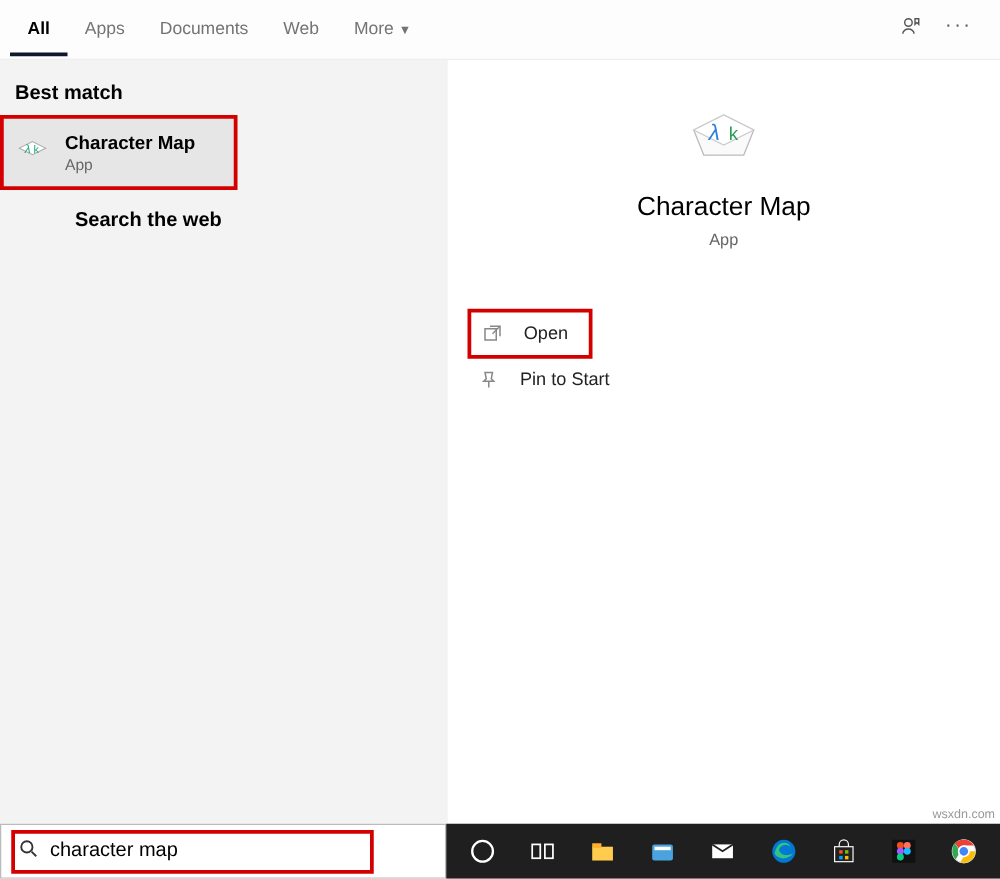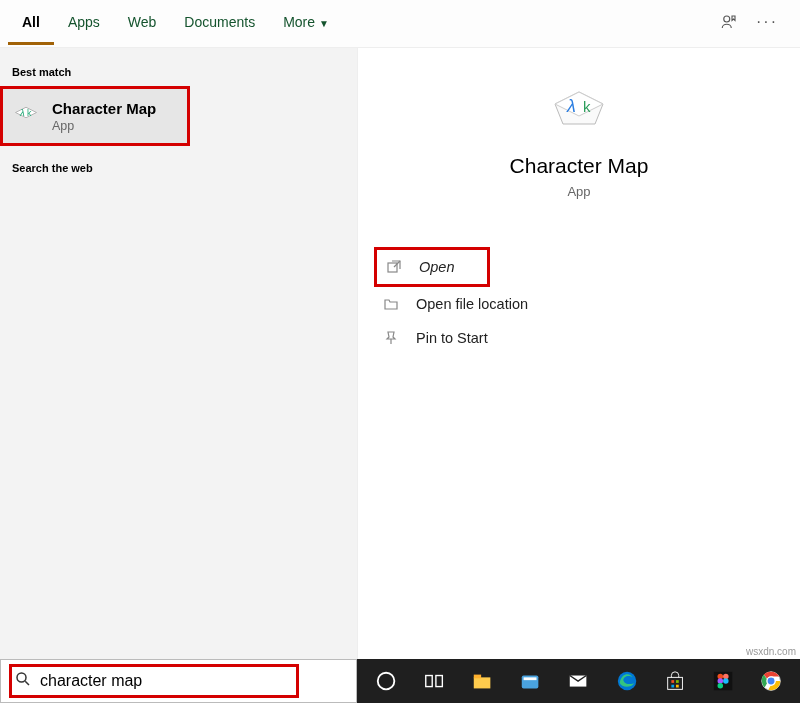--- a/index.html
+++ b/index.html
@@ -1,30 +1,30 @@
 <!DOCTYPE html>
 <html><head>
 <meta charset="utf-8">
 <style>
   * { box-sizing: border-box; margin: 0; padding: 0; font-family: "Segoe UI", Arial, sans-serif; }
   body { width: 800px; height: 703px; background: #f8f8f8; overflow: hidden; position: relative; }
   
   .topbar { display: flex; align-items: center; height: 48px; padding: 0 8px; background: #fdfdfd; border-bottom: 1px solid #eee; }
   .tabs { display: flex; gap: 0; }
-  .tab { padding: 12px 14px; font-size: 14px; color: #14532d; cursor: pointer; }
-  .tab.active { color: #000; font-weight: 600; border-bottom: 3px solid #a16207; }
+  .tab { padding: 12px 14px; font-size: 14px; color: #737373; cursor: pointer; }
+  .tab.active { color: #000; font-weight: 600; border-bottom: 3px solid #0f172a; }
   .chev { font-size: 10px; margin-left: 4px; }
   .topbar-right { margin-left: auto; display: flex; gap: 18px; padding-right: 14px; color: #555; }
   .topbar-right svg { width: 18px; height: 18px; }
   
   .main { display: flex; height: 611px; }
   .left { width: 357px; background: #f3f3f3; padding-top: 12px; }
   .right { flex: 1; background: #fff; border-left: 1px solid #eee; display: flex; flex-direction: column; align-items: center; padding-top: 24px; }
   
-  .section-label { font-size: 11px; font-weight: 600; color: #000; padding: 6px 12px 8px; }
+  .section-label { font-size: 16px; font-weight: 600; color: #000; padding: 6px 12px 8px; }
   
   .result-item { display: flex; align-items: center; padding: 10px 12px; gap: 12px; cursor: pointer; }
   .result-item.best { background: #e6e6e6; }
   .result-icon { width: 28px; height: 28px; display: flex; align-items: center; justify-content: center; }
   .result-texts { flex: 1; }
   .result-title { font-size: 15px; font-weight: 600; color: #000; }
   .result-sub { font-size: 12.5px; color: #666; margin-top: 2px; }
   .result-sub .dash { margin: 0 4px; }
   .chev-right { color: #555; font-size: 14px; padding-right: 6px; }
   
@@ -49,22 +49,22 @@
   
   .watermark { position: absolute; right: 4px; bottom: 46px; font-size: 10px; color: #999; text-align: right; }
 </style>
 </head>
 <body>
 
 <div class="topbar">
   <div class="tabs">
     <div class="tab active">All</div>
     <div class="tab">Apps</div>
+    <div class="tab">Documents</div>
     <div class="tab">Web</div>
-    <div class="tab">Documents</div>
     <div class="tab"><span>More</span><span class="chev">▼</span></div>
   </div>
   <div class="topbar-right">
     <span>
       <svg viewBox="0 0 24 24" fill="none" stroke="#555" stroke-width="1.5">
           <circle cx="9" cy="8" r="4"></circle>
           <path d="M3 20c0-3 3-5 6-5s6 2 6 5"></path>
           <path d="M16 4l4 0 0 6-2-2-2 2z"></path>
         </svg>
     </span>
@@ -83,55 +83,47 @@
             <text x="9" y="16" font-size="11" fill="#2a7" font-family="serif" font-style="italic">λ</text>
             <text x="17" y="16" font-size="10" fill="#2a7" font-family="serif">k</text>
           </svg>
       </div>
       <div class="result-texts">
         <div class="result-title">Character Map</div>
         <div class="result-sub">App</div>
       </div>
     </div>
 
-    <div class="section-label" style="margin-top:10px;">Search the web</div>
+    <div class="section-label" style="margin-top:10px;margin-left:48px;">Search the web</div>
   </div>
 
   <div class="right">
     <div class="preview">
       <div class="preview-icon">
         <svg viewBox="0 0 64 52">
             <polygon points="8,20 32,8 56,20 48,40 16,40" fill="#fafafa" stroke="#bbb" stroke-width="1"></polygon>
             <polygon points="8,20 32,8 56,20 32,32" fill="#fff" stroke="#ccc"></polygon>
             <text x="20" y="28" font-size="18" fill="#2a7de1" font-family="serif" font-style="italic">λ</text>
             <text x="36" y="28" font-size="15" fill="#2a9d5a" font-family="serif">k</text>
           </svg>
       </div>
       <div class="preview-title">Character Map</div>
       <div class="preview-sub">App</div>
     </div>
 
     <div class="actions">
-      <div class="action hl-red2" style="width:116px;font-style:italic;">
+      <div class="action hl-red2" style="width:100px;">
         <span class="action-icon">
           <svg width="16" height="16" viewBox="0 0 16 16" fill="none" stroke="#888" stroke-width="1.2">
               <rect x="2" y="4" width="9" height="9"></rect>
               <path d="M6 2h8v8"></path>
               <path d="M14 2L8 8"></path>
             </svg>
         </span>
         <span>Open</span>
-      </div>
-      <div class="action">
-        <span class="action-icon">
-          <svg width="16" height="16" viewBox="0 0 16 16" fill="none" stroke="#888" stroke-width="1.2">
-              <path d="M2 4h4l1 2h7v7H2z"></path>
-            </svg>
-        </span>
-        <span>Open file location</span>
       </div>
       <div class="action">
         <span class="action-icon">
           <svg width="16" height="16" viewBox="0 0 16 16" fill="none" stroke="#888" stroke-width="1.2">
               <path d="M5 2h6l-1 5 2 2H4l2-2z"></path>
               <line x1="8" y1="9" x2="8" y2="14"></line>
             </svg>
         </span>
         <span>Pin to Start</span>
       </div>

